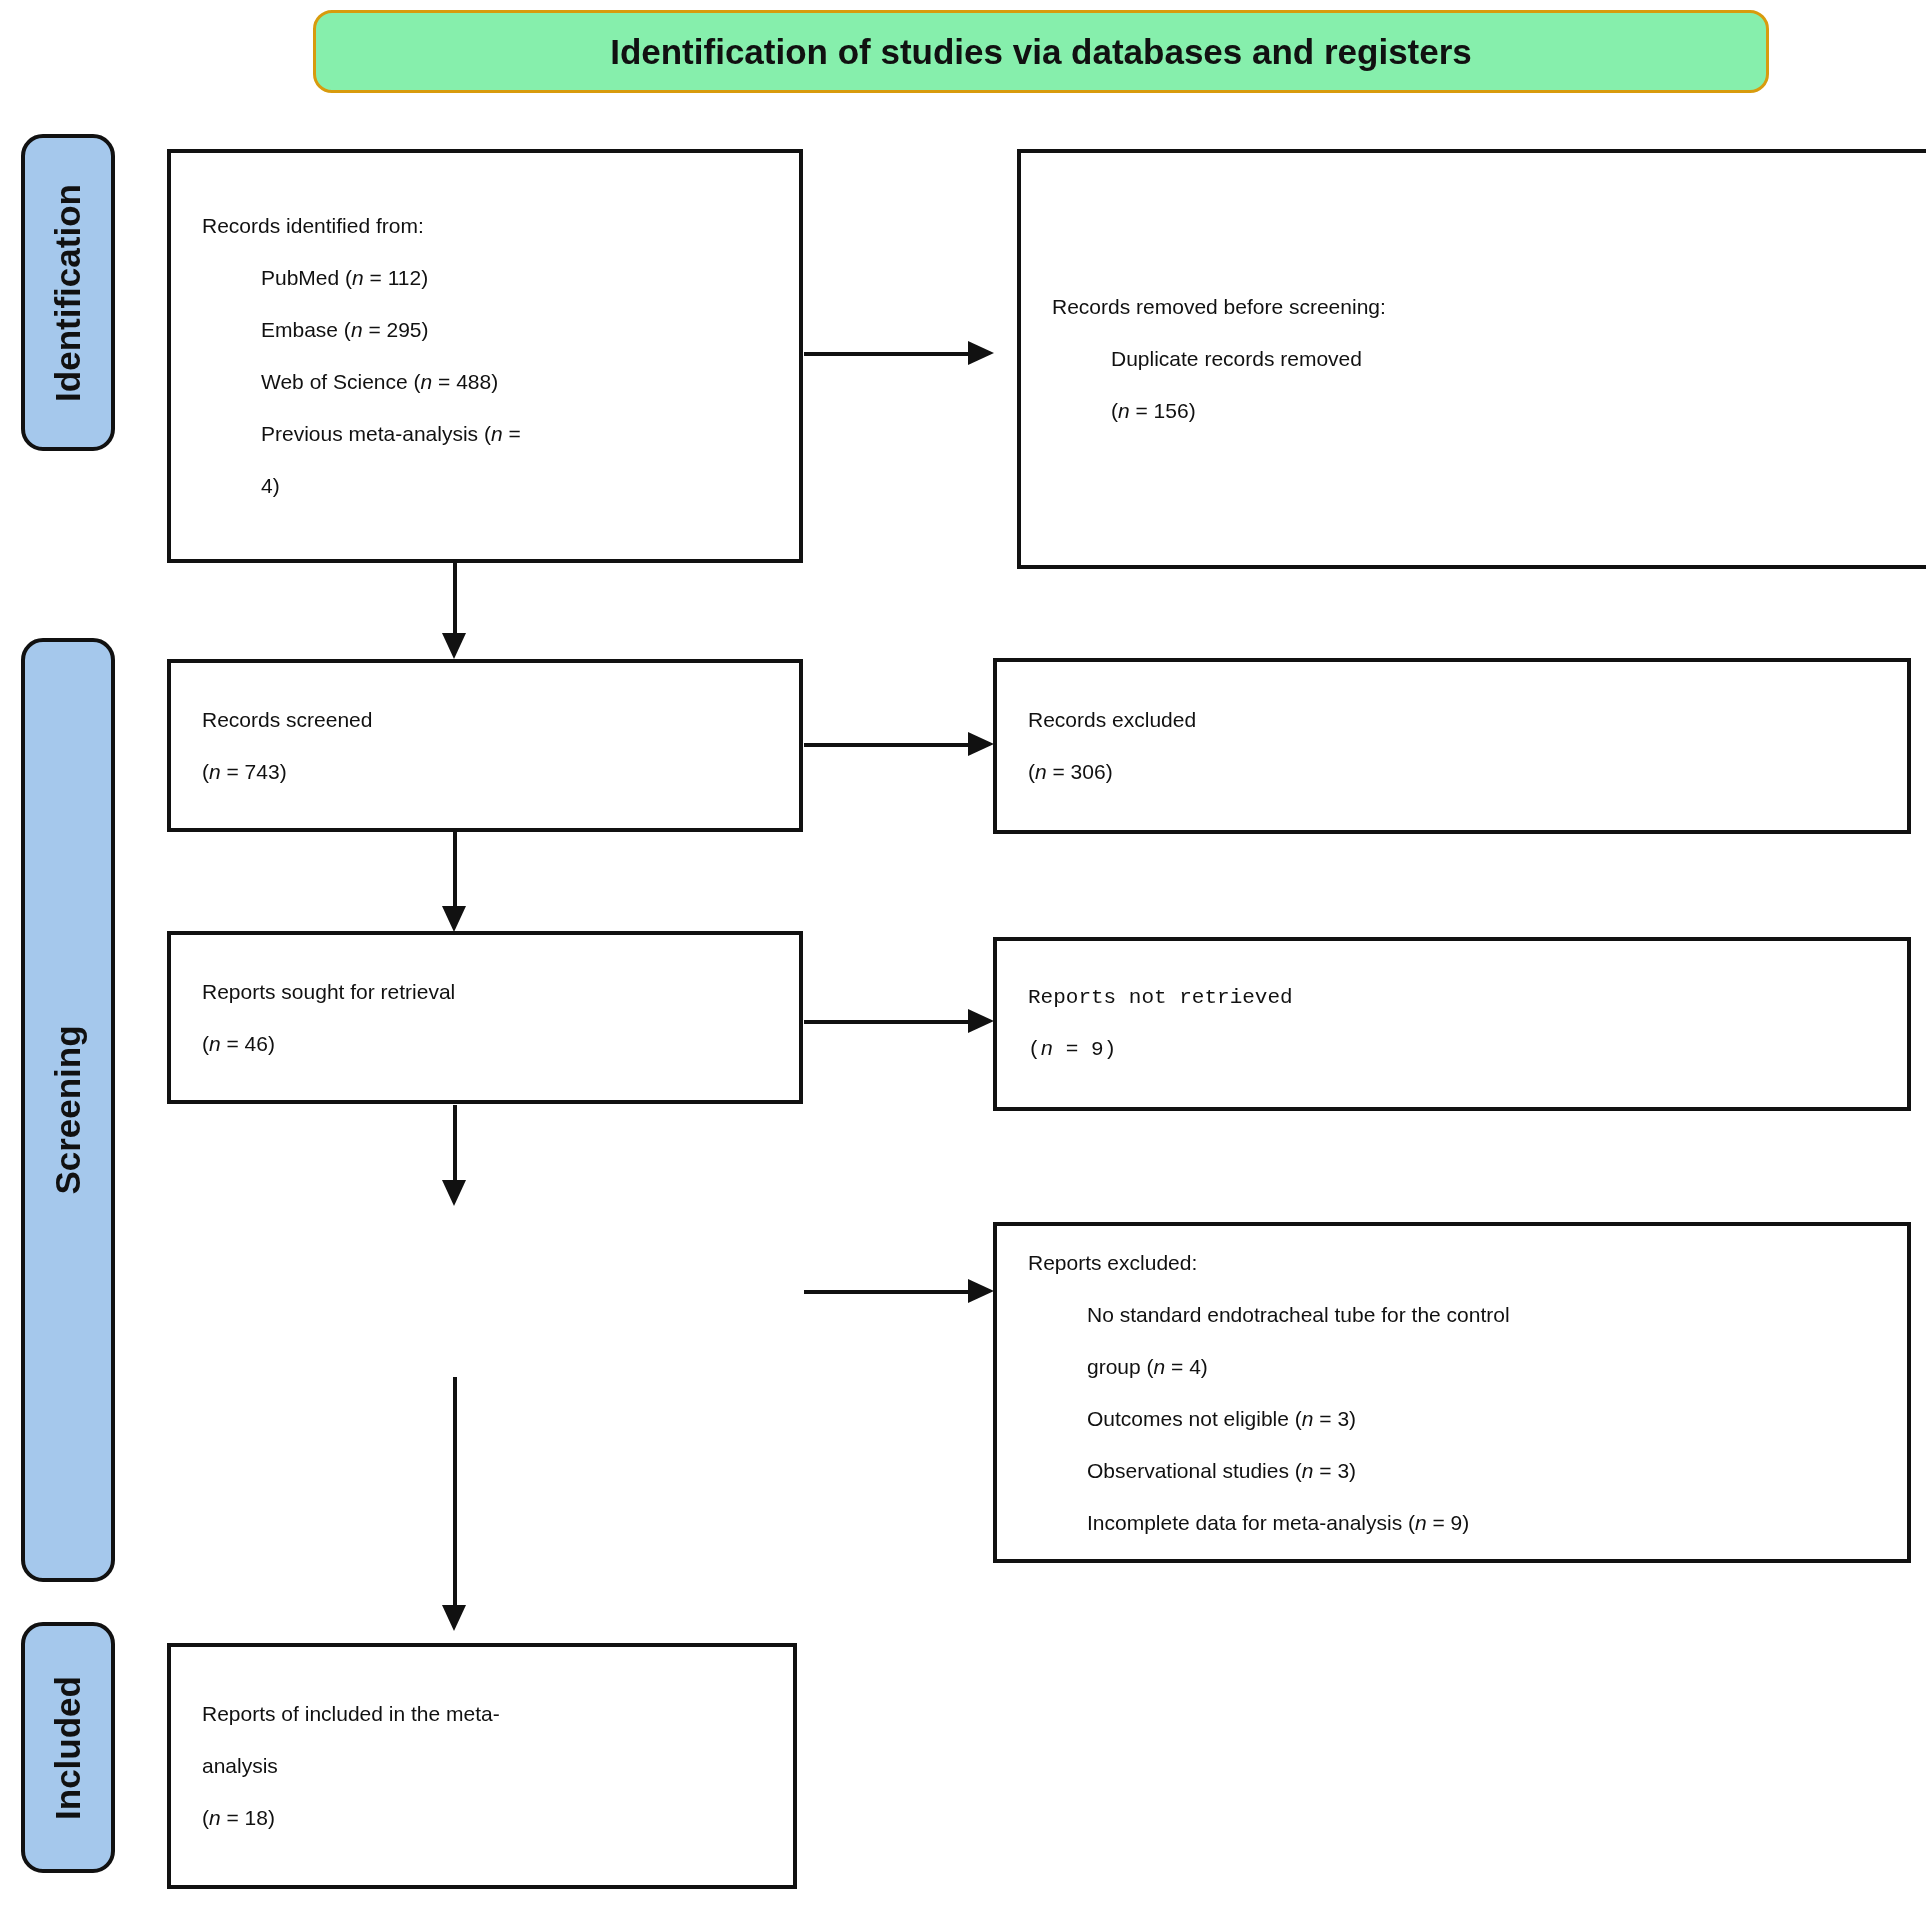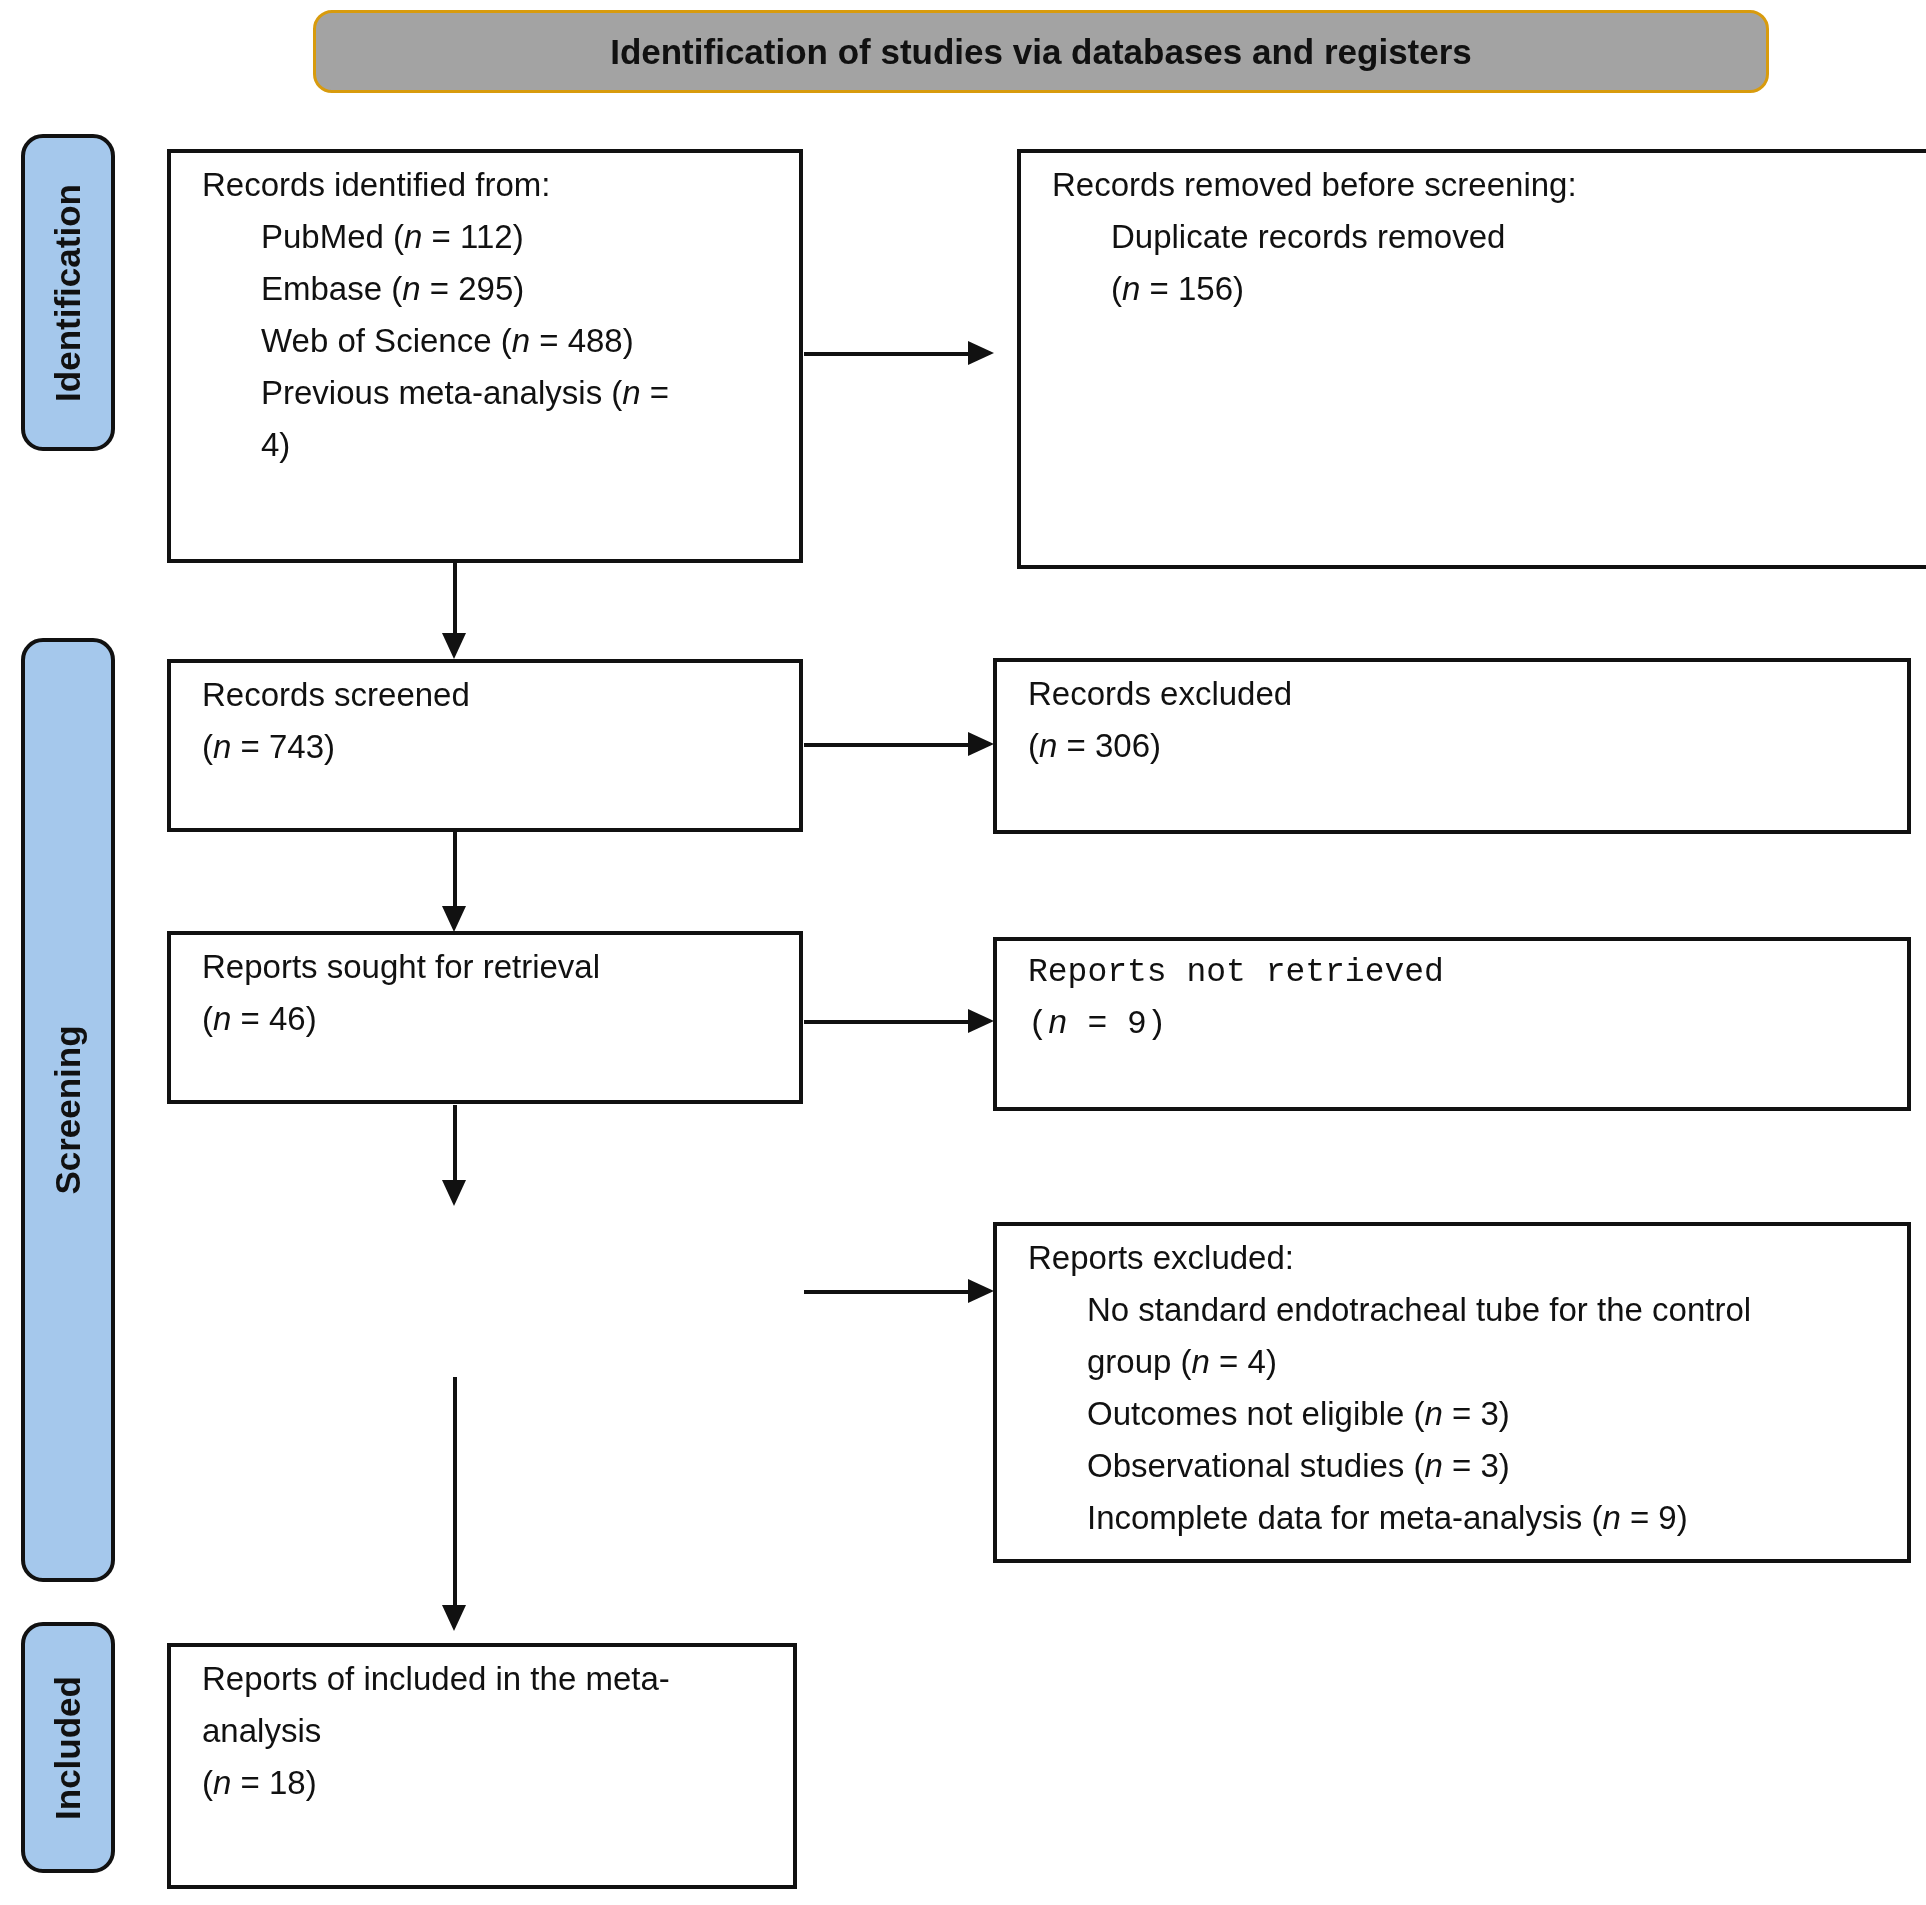--- a/index.html
+++ b/index.html
@@ -14,21 +14,21 @@
     background: #ffffff;
     font-family: "Liberation Sans", sans-serif;
     color: #111111;
   }
 
   
   .banner {
     position: absolute;
     left: 313px; top: 10.3px;
     width: 1456px; height: 83px;
-    background: #a3a3a3;
+    background: #86efac;
     border: 3.7px solid #D89B0D;
     border-radius: 19px;
     box-sizing: border-box;
     display: flex;
     align-items: center;
     justify-content: center;
     font-size: 35px;
     font-weight: bold;
     color: #111111;
   }
@@ -57,22 +57,23 @@
   .stage-included       { top: 1622px; height: 251px; }
 
   
   .box {
     position: absolute;
     background: #ffffff;
     border: 4.4px solid #111111;
     box-sizing: border-box;
     display: flex;
     flex-direction: column;
+    justify-content: center;
     padding: 5.9px 20.6px 5.9px 31px;
-    font-size: 33px;
+    font-size: 21px;
     line-height: 52px;
   }
   .box .line { white-space: nowrap; }
   .box .line.ind { padding-left: 59px; }
   .box em { font-style: italic; }
 
   .box-records-identified    { left: 167px;  top: 149px;  width: 636px;  height: 414px; }
   .box-records-removed       { left: 993px; top: 149px;  width: 918px; height: 420px; margin-left: 24px; }
   .box-records-screened      { left: 167px;  top: 659px;  width: 636px;  height: 173px; }
   .box-records-excluded      { left: 993px; top: 658px;  width: 918px; height: 176px; }

